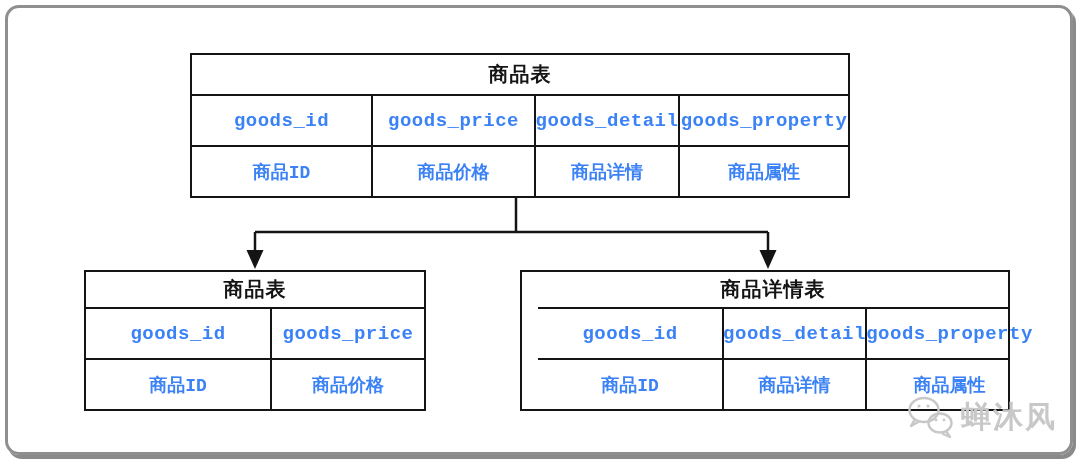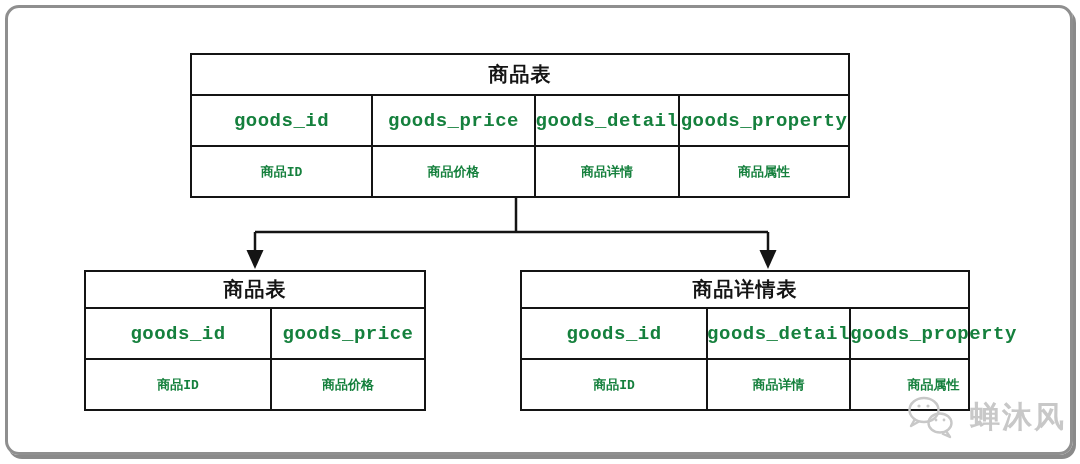--- a/index.html
+++ b/index.html
@@ -45,47 +45,47 @@
   .er-table.small .er-title { height: 35px; }
   .er-row {
     display: grid;
     height: 49px;
   }
   .er-row + .er-row { border-top: 2px solid #141414; }
   .er-cell {
     display: flex;
     align-items: center;
     justify-content: center;
-    color: #15803d;
+    color: #3b82f6;
     box-sizing: border-box;
     overflow: hidden;
     white-space: nowrap;
   }
   .er-cell + .er-cell { border-left: 2px solid #141414; }
   .er-cell.field {
     font-size: 19px;
     font-weight: 600;
     letter-spacing: 0.5px;
   }
   .er-cell.label {
-    font-size: 13px;
+    font-size: 18px;
     font-weight: 700;
   }
   .connector {
     position: absolute;
     left: 0; top: 0;
     pointer-events: none;
   }
   .watermark {
     position: absolute;
     left: 906px;
     top: 394px;
     display: flex;
     align-items: center;
-    gap: 14px;
+    gap: 5px;
   }
   .watermark-text {
     font-size: 30px;
     font-weight: 700;
     letter-spacing: 2px;
   }
 </style>
 </head>
 <body>
 
@@ -123,21 +123,21 @@
     <div class="er-row" style="grid-template-columns:184px 154px;">
       <div class="er-cell field">goods_id</div>
       <div class="er-cell field">goods_price</div>
     </div>
     <div class="er-row" style="grid-template-columns:184px 154px;">
       <div class="er-cell label">商品ID</div>
       <div class="er-cell label">商品价格</div>
     </div>
   </div>
 
-  <div class="er-table small" style="left:520px; top:270px; width:450px;">
+  <div class="er-table small" style="left:520px; top:270px; width:490px;padding-left:16px;">
     <div class="er-title">商品详情表</div>
     <div class="er-row" style="grid-template-columns:184px 143px 167px;">
       <div class="er-cell field">goods_id</div>
       <div class="er-cell field">goods_detail</div>
       <div class="er-cell field">goods_property</div>
     </div>
     <div class="er-row" style="grid-template-columns:184px 143px 167px;">
       <div class="er-cell label">商品ID</div>
       <div class="er-cell label">商品详情</div>
       <div class="er-cell label">商品属性</div>

